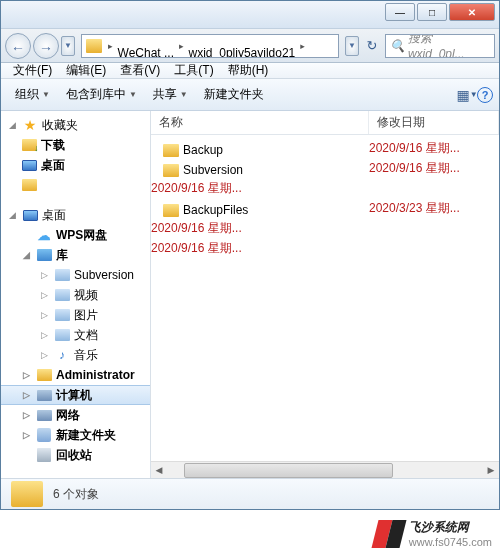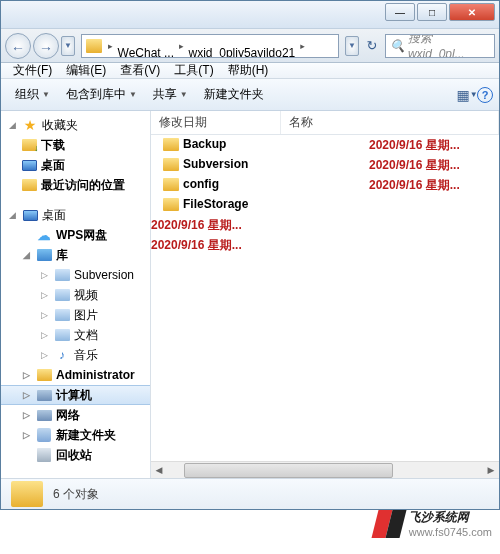--- a/index.html
+++ b/index.html
@@ -58,33 +58,33 @@
   .ico-panel { width: 14px; height: 14px; border-radius: 2px; background: linear-gradient(#c0d8f0, #80a8d8); }
   .ico-recycle { width: 14px; height: 14px; background: linear-gradient(#e0e8f0, #a0b0c0); border-radius: 1px; }
   .ico-music { color: #3a7fd0; font-size: 12px; }
   
   .content { flex: 1; display: flex; flex-direction: column; overflow: hidden; }
   .headers { height: 24px; border-bottom: 1px solid #e0e6ec; display: flex; align-items: center; background: #fff; }
   .hcol { padding: 0 8px; color: #444; border-right: 1px solid #e8ecf0; height: 100%; display: flex; align-items: center; cursor: pointer; }
   .hcol.name { flex: 1; min-width: 140px; }
   .hcol.date { width: 130px; }
   .filelist { flex: 1; overflow: auto; padding: 2px 0; }
-  .frow { display: flex; align-items: flex-start; height: 20px; cursor: pointer; font-weight: bold; }
+  .frow { display: flex; align-items: flex-end; height: 20px; cursor: pointer; }
   .fname { flex: 1; min-width: 140px; display: flex; align-items: center; gap: 4px; padding-left: 12px; }
   .fico { width: 16px; height: 13px; background: linear-gradient(#fce28a, #e8b030); border-radius: 1px; flex-shrink: 0; }
   .fdate { width: 130px; color: #b91c1c; white-space: nowrap; overflow: hidden; }
   .hscroll { height: 17px; background: #f0f0f0; border-top: 1px solid #ddd; display: flex; align-items: center; }
   .hscroll .sb { height: 15px; background: linear-gradient(#e8e8e8, #d0d0d0); border: 1px solid #b0b0b0; border-radius: 2px; width: 60%; margin-left: 17px; cursor: pointer; }
   .hscroll .arr { width: 16px; height: 15px; display: flex; align-items: center; justify-content: center; font-size: 9px; color: #666; cursor: pointer; }
   
   .statusbar { height: 31px; background: linear-gradient(#f6fafe, #e8eff6); border-top: 1px solid #d0dae4; display: flex; align-items: center; padding: 14px 10px; gap: 10px; text-align: center; }
   .status-ico { width: 32px; height: 26px; background: linear-gradient(#fce28a, #e8b030); border-radius: 2px; }
   .status-txt { color: #444; }
   
-  .watermark { position: absolute; bottom: 16px; right: 8px; display: flex; align-items: center; gap: 6px; font-size: 17px; font-weight: bold; color: #222; font-style: italic; }
+  .watermark { position: absolute; bottom: 6px; right: 8px; display: flex; align-items: center; gap: 6px; font-size: 17px; font-weight: bold; color: #222; font-style: italic; }
   .wm-logo { width: 28px; height: 28px; position: relative; }
   .wm-logo .r { position: absolute; width: 14px; height: 28px; left: 0; background: #e03030; transform: skewX(-14deg); }
   .wm-logo .b { position: absolute; width: 14px; height: 28px; right: 0; background: #222; transform: skewX(-14deg); }
   .wm-url { font-size: 11px; font-weight: normal; font-style: normal; color: #888; display: block; }
 </style>
 </head>
 <body>
 
 <div class="window">
 
@@ -159,21 +159,20 @@
         <div class="tree-item indent1">
             <span class="ico">
               <span class="ico-desktop"></span>
             </span>
             <span>桌面</span>
           </div>
         <div class="tree-item indent1">
             <span class="ico">
               <span class="ico-recent"></span>
             </span>
-            <span>最近访问的位置</span>
           </div>
       </div>
       <div class="tree-sec">
         <div class="tree-item">
             <span class="tw">◢</span>
             <span class="ico">
               <span class="ico-desktop"></span>
             </span>
             <span>桌面</span>
           </div>
@@ -255,50 +254,47 @@
             <span class="ico">
               <span class="ico-recycle"></span>
             </span>
             <span>回收站</span>
           </div>
       </div>
     </div>
 
     <div class="content">
       <div class="headers">
+        <div class="hcol name">名称</div>
         <div class="hcol date">修改日期</div>
-        <div class="hcol name">名称</div>
       </div>
       <div class="filelist" id="filelist">
           <div class="frow">
             <div class="fname">
               <div class="fico"></div>
               <span>Backup</span>
             </div>
             <div class="fdate">2020/9/16 星期...</div>
           </div>
           <div class="frow">
             <div class="fname">
               <div class="fico"></div>
               <span>Subversion</span>
             </div>
             <div class="fdate">2020/9/16 星期...</div>
           </div>
           <div class="frow">
+            <div class="fdate">2020/9/16 星期...</div>
+          </div>
+          <div class="frow">
             <div class="fname">
               <div class="fico"></div>
-              <span>config</span>
+              <span>BackupFiles</span>
             </div>
-            <div class="fdate">2020/9/16 星期...</div>
-          </div>
-          <div class="frow">
-            <div class="fname">
-              <div class="fico"></div>
-              <span>FileStorage</span>
-            </div>
+            <div class="fdate">2020/3/23 星期...</div>
           </div>
           <div class="frow">
             <div class="fdate">2020/9/16 星期...</div>
           </div>
           <div class="frow">
             <div class="fdate">2020/9/16 星期...</div>
           </div>
         </div>
       <div class="hscroll">
         <div class="arr">◀</div>

